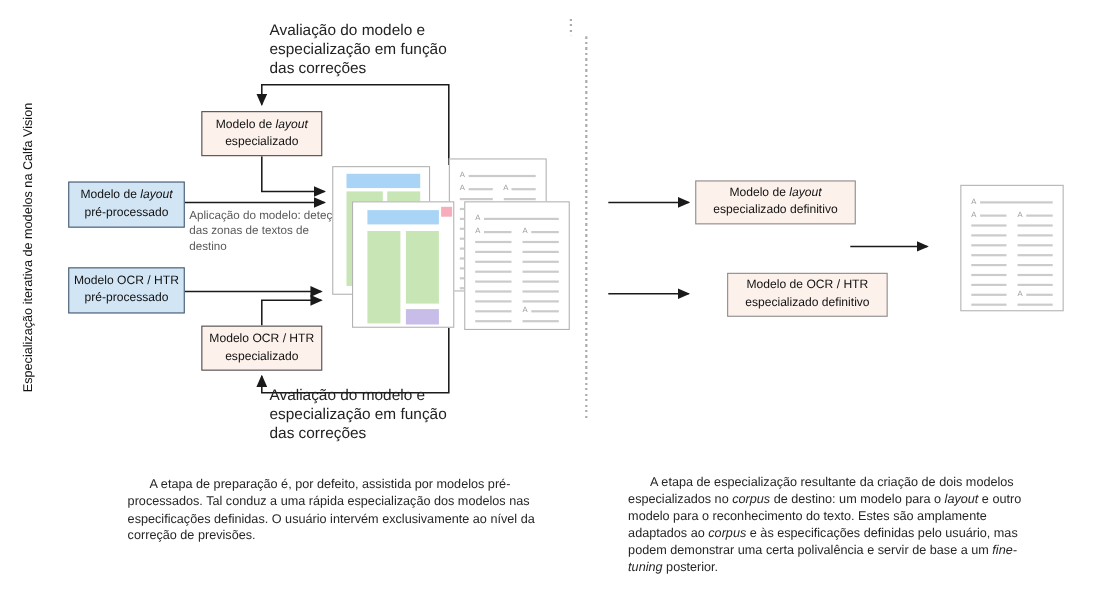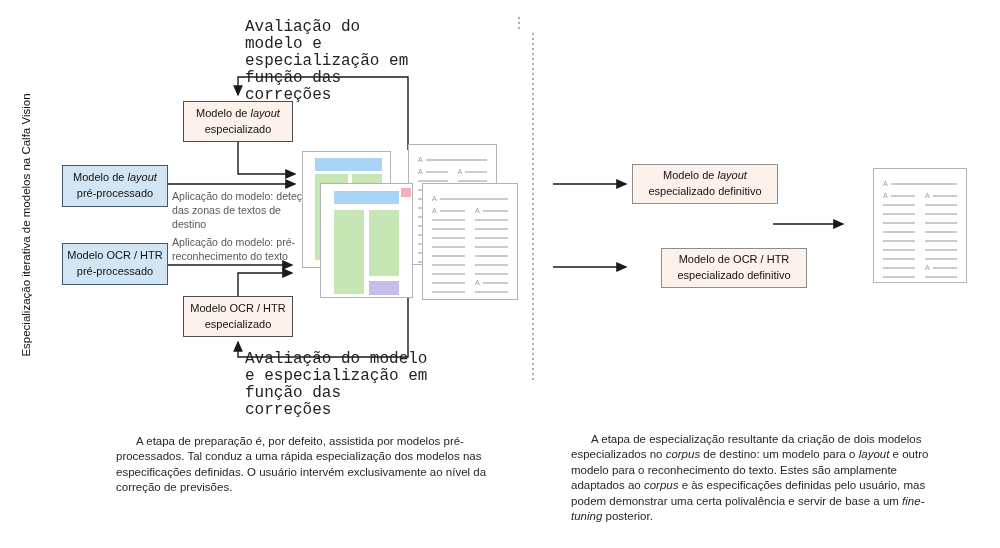--- a/index.html
+++ b/index.html
@@ -19,21 +19,21 @@
   
   .mbox,.bbox,.dbox{display:flex;flex-direction:column;justify-content:center;align-items:center;
         text-align:center;font-size:11px;line-height:1.45;z-index:3;color:#111;}
   .mbox{background:var(--pink-fill);border:1px solid var(--spec-border);}
   .bbox{background:var(--blue-fill);border:1px solid var(--blue-border);}
   .dbox{background:var(--pink-fill);border:1px solid var(--def-border);}
 
   
   .glabel{font-size:10.6px;line-height:14px;color:var(--gray-text);z-index:2;}
   
-  .klabel{font-size:16px;line-height:17px;color:#222;z-index:2;font-family:Liberation Mono, monospace;}
+  .klabel{font-size:14px;line-height:17px;color:#222;z-index:2;}
 
   
   .page{background:#fff;border:1px solid var(--doc-border);}
   .cblock{position:absolute;}
   .hb{background:var(--header-blue);}
   .gb{background:var(--block-green);}
   .pb{background:var(--accent-pink);}
   .ub{background:var(--accent-purple);}
 
   .textdoc{padding:10px 9px 6px;}
@@ -80,21 +80,20 @@
 
     <path d="M773 224 H843" marker-end="url(#ah)"></path>
   </svg>
 
   <div id="vtitle" class="abs">Especialização iterativa de modelos na Calfa Vision</div>
 
   <div class="abs klabel" style="left:245px;top:19px;width:175px;">Avaliação do modelo e especialização em função das correções</div>
   <div class="abs klabel" style="left:245px;top:351px;width:185px;">Avaliação do modelo e especialização em função das correções</div>
 
   <div class="abs glabel" style="left:172px;top:189px;width:142px;">Aplicação do modelo: deteção das zonas de textos de destino</div>
-  <div class="abs glabel" style="left:172px;top:235px;width:142px;">Aplicação do modelo: pré-reconhecimento do texto</div>
 
   <div class="abs mbox" style="left:183px;top:101px;width:110px;height:41px;">
       <div><span>Modelo de </span><i>layout</i></div>
       <div><span>especializado</span></div>
     </div>
   <div class="abs bbox" style="left:62px;top:165px;width:106px;height:42px;">
       <div><span>Modelo de </span><i>layout</i></div>
       <div><span>pré-processado</span></div>
     </div>
   <div class="abs bbox" style="left:62px;top:243px;width:106px;height:42px;">

